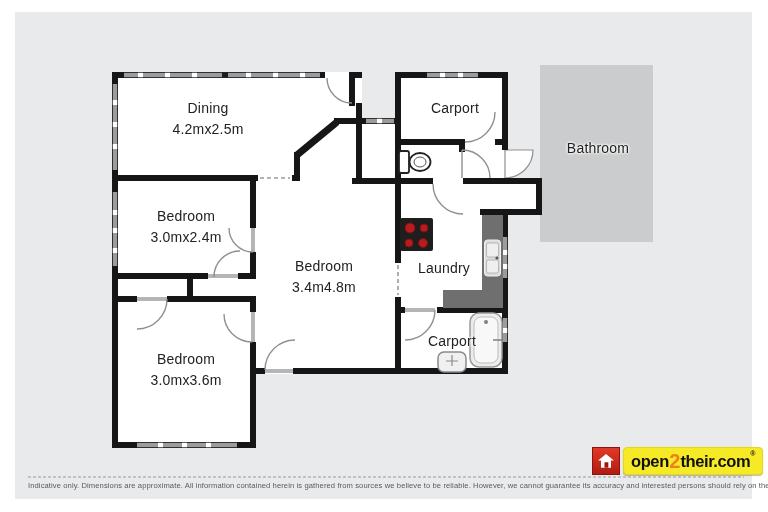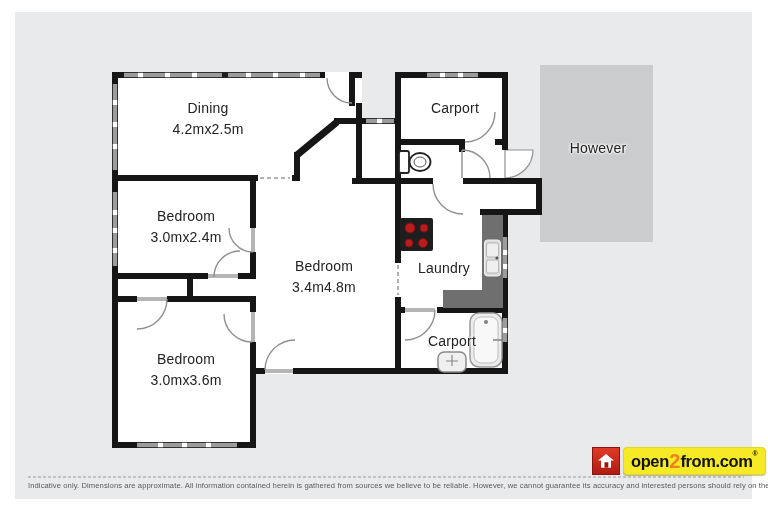--- a/index.html
+++ b/index.html
@@ -206,21 +206,21 @@
   </svg>
 
   <div class="room-label" style="left:208px;top:119px">
     <div>Dining</div>
     <div>4.2mx2.5m</div>
   </div>
   <div class="room-label" style="left:455px;top:108px">
     <div>Carport</div>
   </div>
   <div class="room-label" style="left:598px;top:148px">
-    <div>However</div>
+    <div>Bathroom</div>
   </div>
   <div class="room-label" style="left:186px;top:227px">
     <div>Bedroom</div>
     <div>3.0mx2.4m</div>
   </div>
   <div class="room-label" style="left:324px;top:277px">
     <div>Bedroom</div>
     <div>3.4m4.8m</div>
   </div>
   <div class="room-label" style="left:444px;top:268px">
@@ -239,18 +239,18 @@
   <div class="logo">
     <div class="logo-red">
       <svg width="20" height="20" viewBox="0 0 24 24">
         <path d="M2.5 11.5 L12 3.5 L21.5 11.5 L18 11.5 L18 20 L6 20 L6 11.5 Z" fill="#ffffff"></path>
         <rect x="10.2" y="13.5" width="4.6" height="6.5" fill="#9e1510"></rect>
       </svg>
     </div>
     <div class="logo-yellow">
       <span class="lg-black">open</span>
         <span class="lg-two">2</span>
-        <span class="lg-black">from.com</span>
+        <span class="lg-black">their.com</span>
         <span class="lg-reg">®</span>
     </div>
   </div>
 
 </div>
 
 </body></html>

